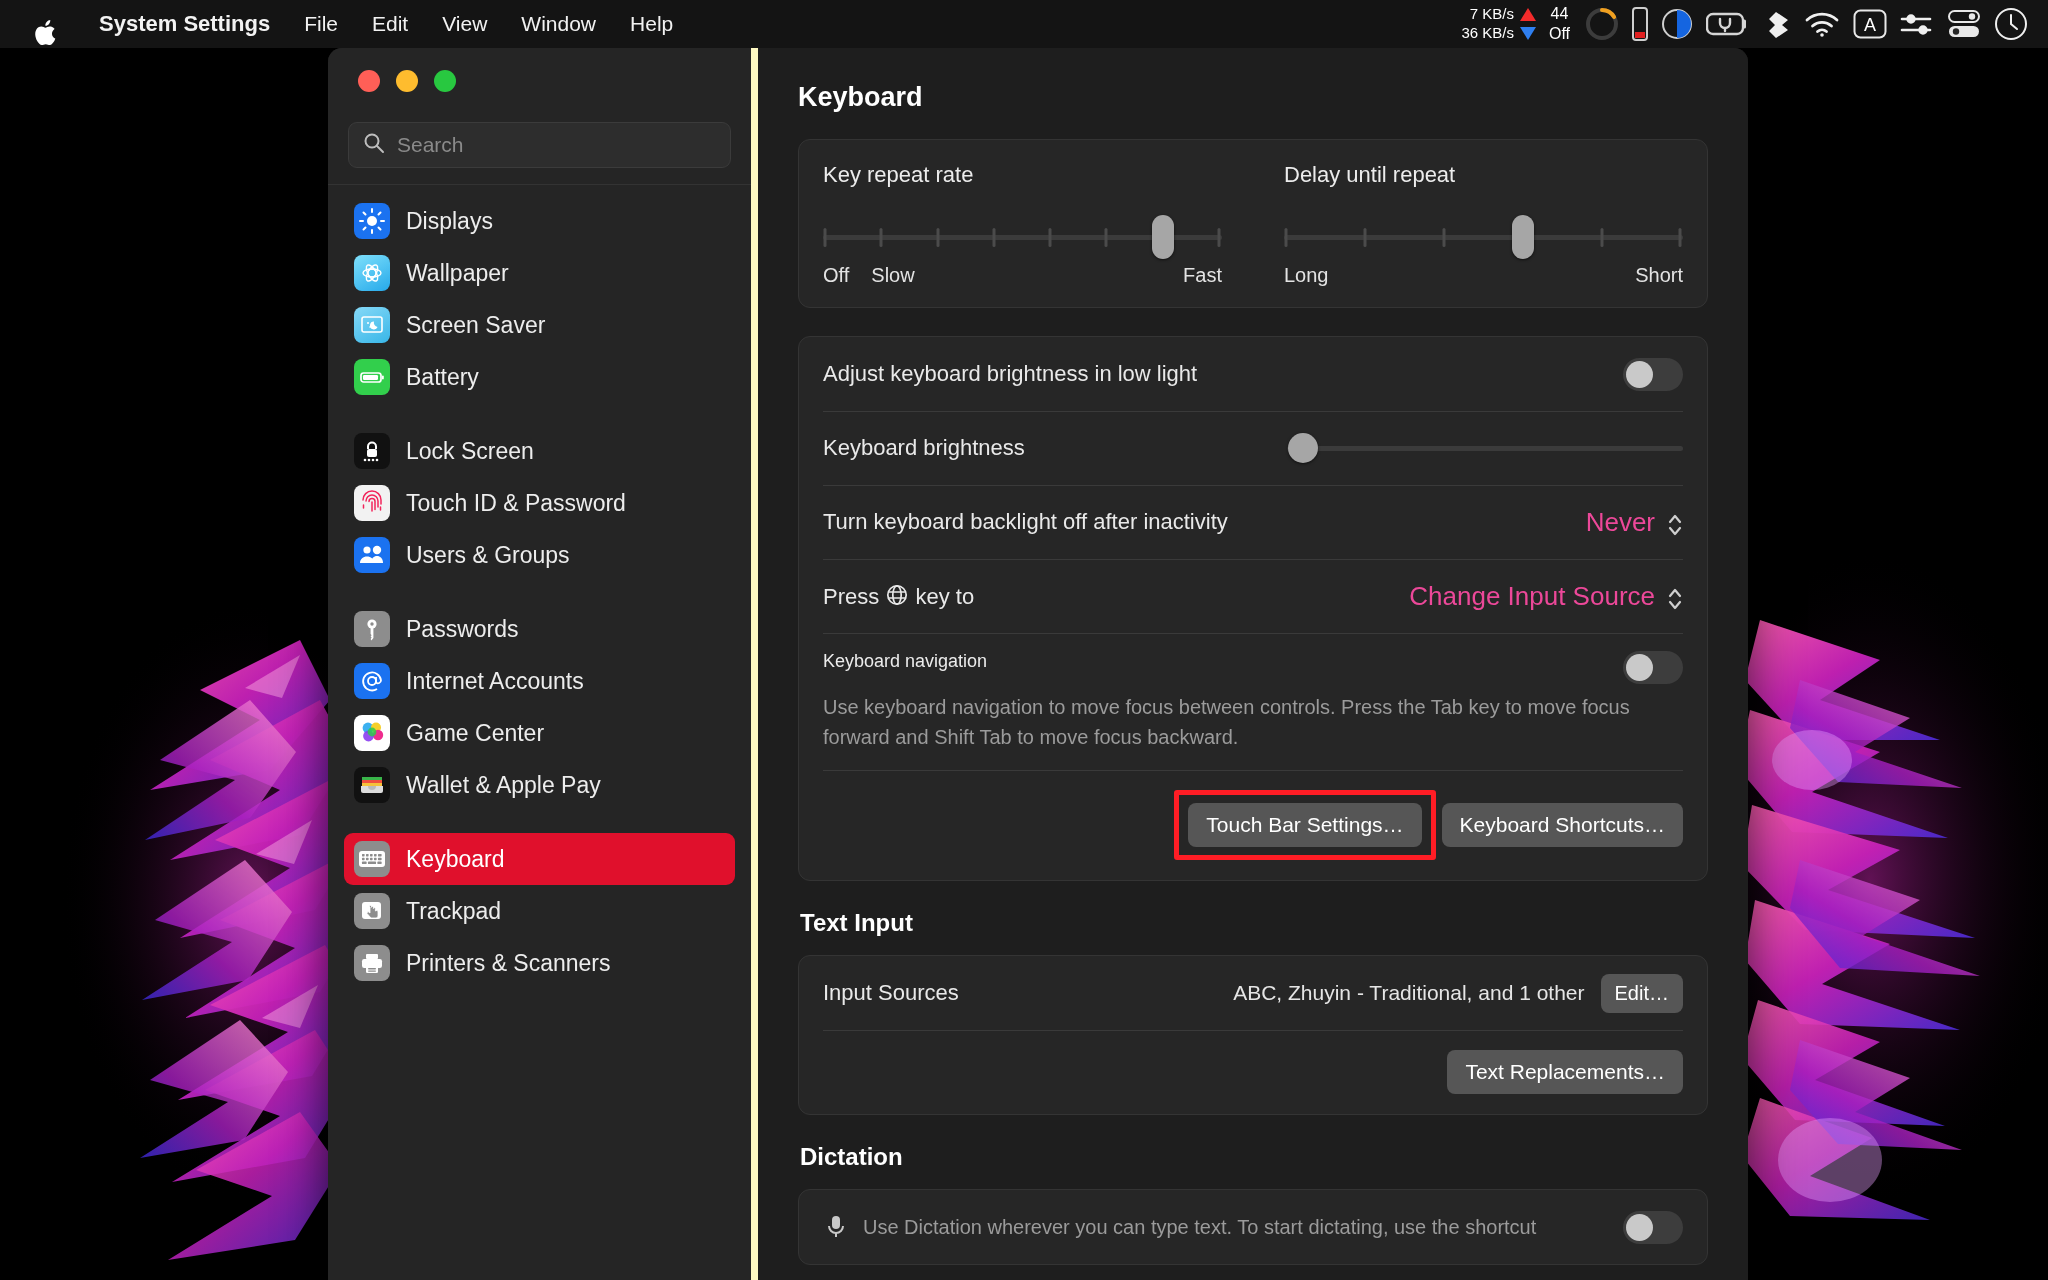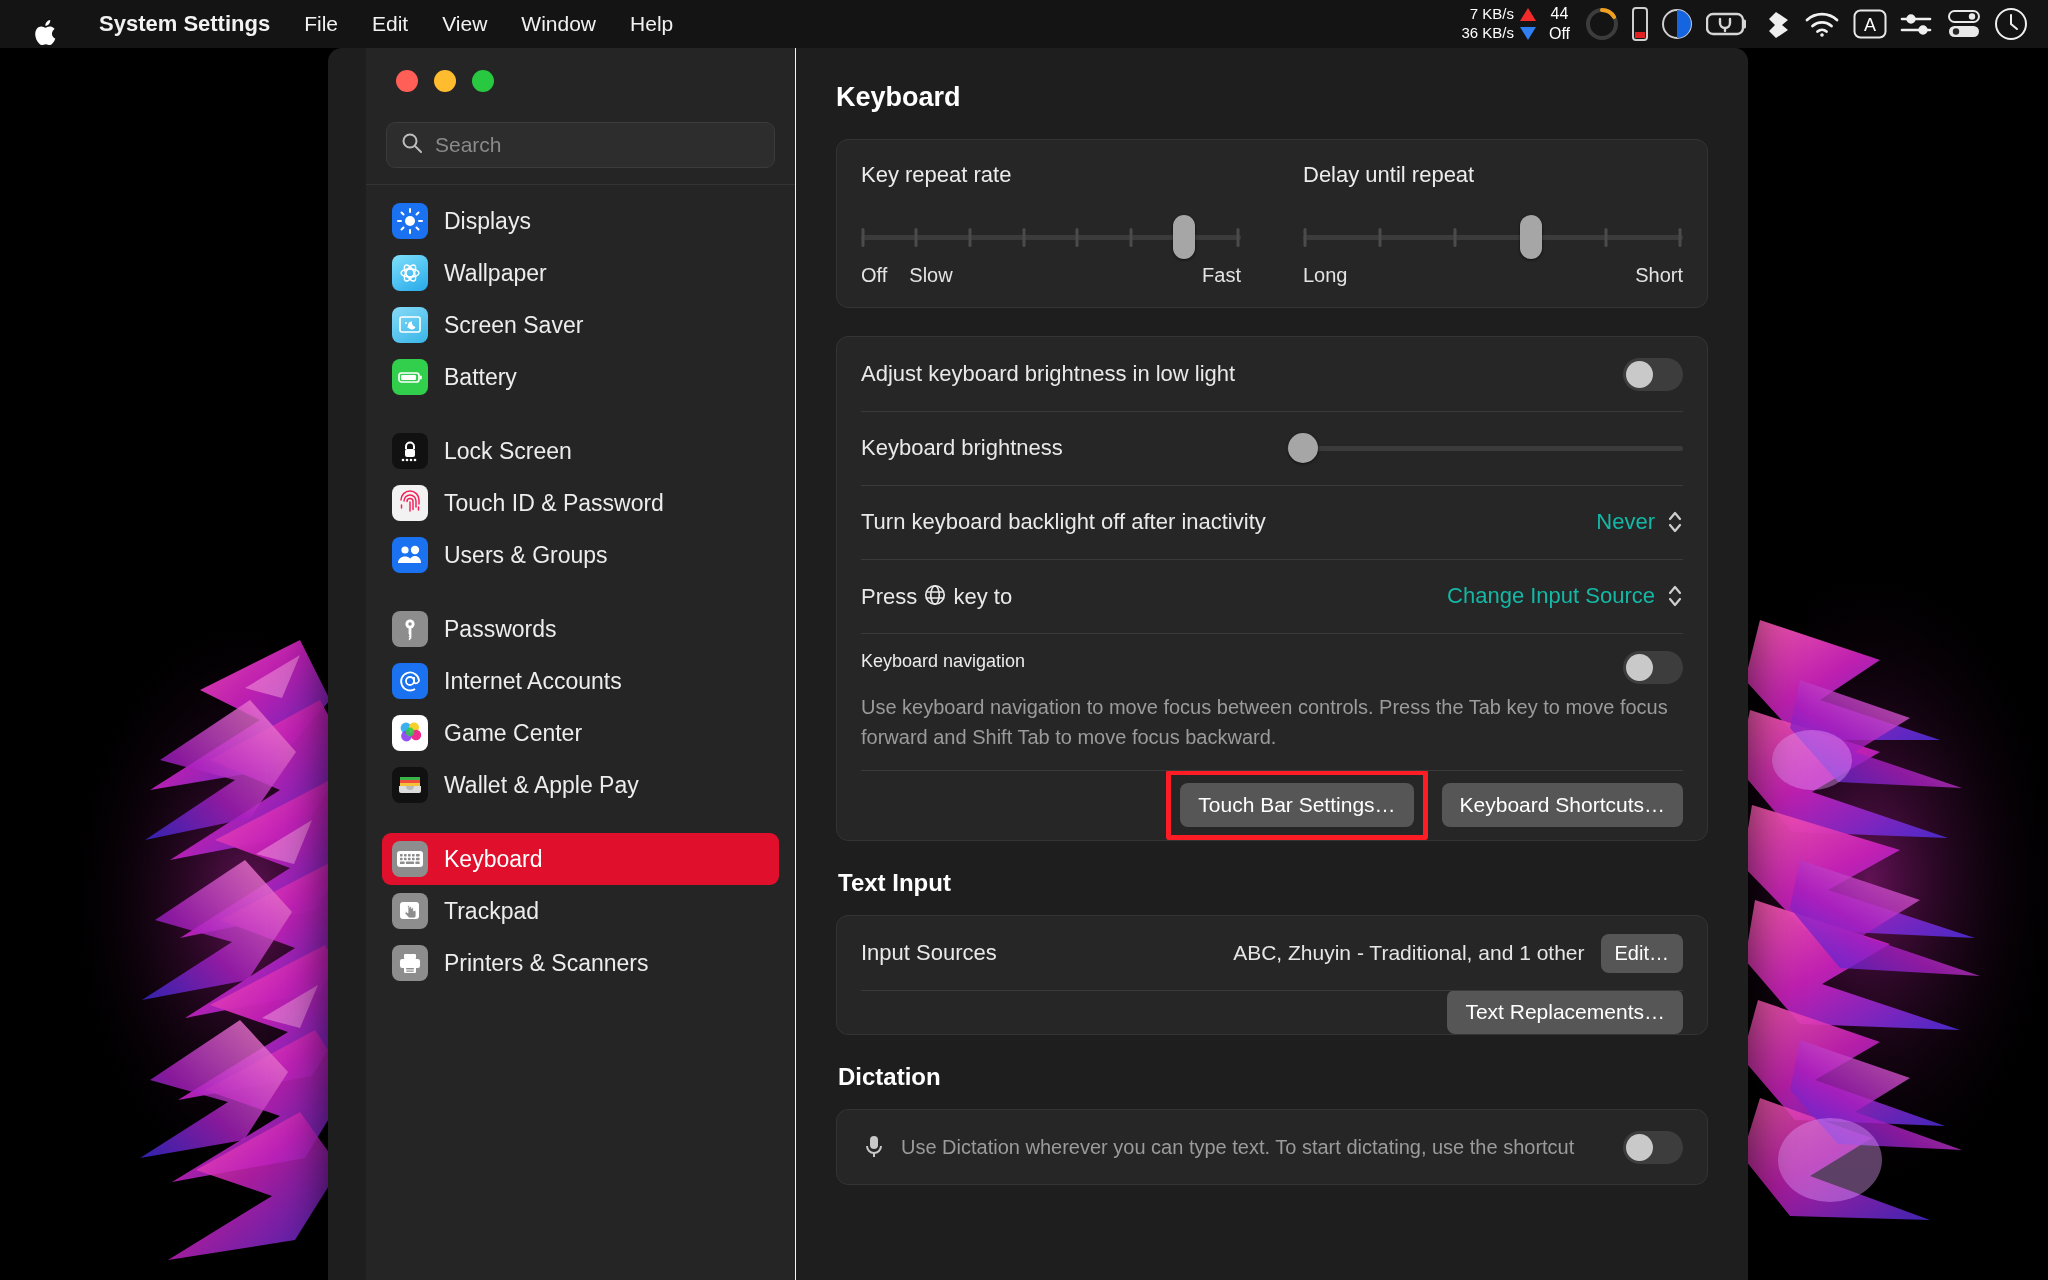--- a/index.html
+++ b/index.html
@@ -63,24 +63,23 @@
     overflow: hidden;
     display: flex;
     box-shadow: 0 10px 50px rgba(0,0,0,.7);
     z-index: 20;
   }
 
   
   #sidebar {
     width: 430px; flex: 0 0 430px;
     background: #252525;
-    border-right: 1px solid #fef9c3;
+    border-right: 7px solid #fef9c3;
     display: flex; flex-direction: column;
     overflow: hidden;
-    margin-left: 38px;
   }
   #traffic {
     display: flex; gap: 16px; padding: 22px 0 0 30px; height: 62px;
   }
   .tl { width: 22px; height: 22px; border-radius: 50%; }
   .tl.r { background: #ff5f57; }
   .tl.y { background: #febc2e; }
   .tl.g { background: #28c840; }
 
   .search-wrap { padding: 12px 20px 16px 20px; }
@@ -188,36 +187,36 @@
   }
   .hslider .hthumb {
     position: absolute; top: 0; width: 30px; height: 30px;
     border-radius: 50%; background: #a6a6a6;
     transform: translateX(-50%);
     box-shadow: 0 1px 3px rgba(0,0,0,.6);
   }
 
   
   .popup {
-    display: flex; align-items: center; gap: 12px;
-    font-size: 22px; color: #14b8a6; cursor: default;
+    display: flex; align-items: flex-end; gap: 12px;
+    font-size: 26px; color: #ec4899; cursor: default;
   }
   .chevrons {
     display: flex; flex-direction: column; gap: 3px;
     color: #cfcfcf; line-height: 0.7; font-size: 15px;
   }
 
   
   .desc-row { display: block; padding: 18px 24px 18px 24px; position: relative; }
   .desc-head { display: flex; align-items: flex-start; }
   .desc-title { font-size: 18px; color: #ececec; }
   .desc-body { font-size: 20px; color: #9b9b9b; line-height: 1.5; margin-top: 8px; max-width: 880px; }
 
   
-  .btn-row { display: flex; align-items: center; justify-content: flex-end; gap: 14px; padding: 0 24px; position: relative; }
+  .btn-row { display: flex; align-items: center; justify-content: flex-end; gap: 6px; padding: 20px 24px; position: relative; }
   .btn-row::before {
     content: ""; position: absolute; top: 0; left: 24px; right: 24px;
     height: 1px; background: #3a3a3a;
   }
   .btn {
     background: #565656; color: #fff; font-size: 21px;
     border: 0; border-radius: 8px; padding: 10px 18px;
     font-family: "Liberation Sans", sans-serif; white-space: nowrap;
     cursor: default;
   }

